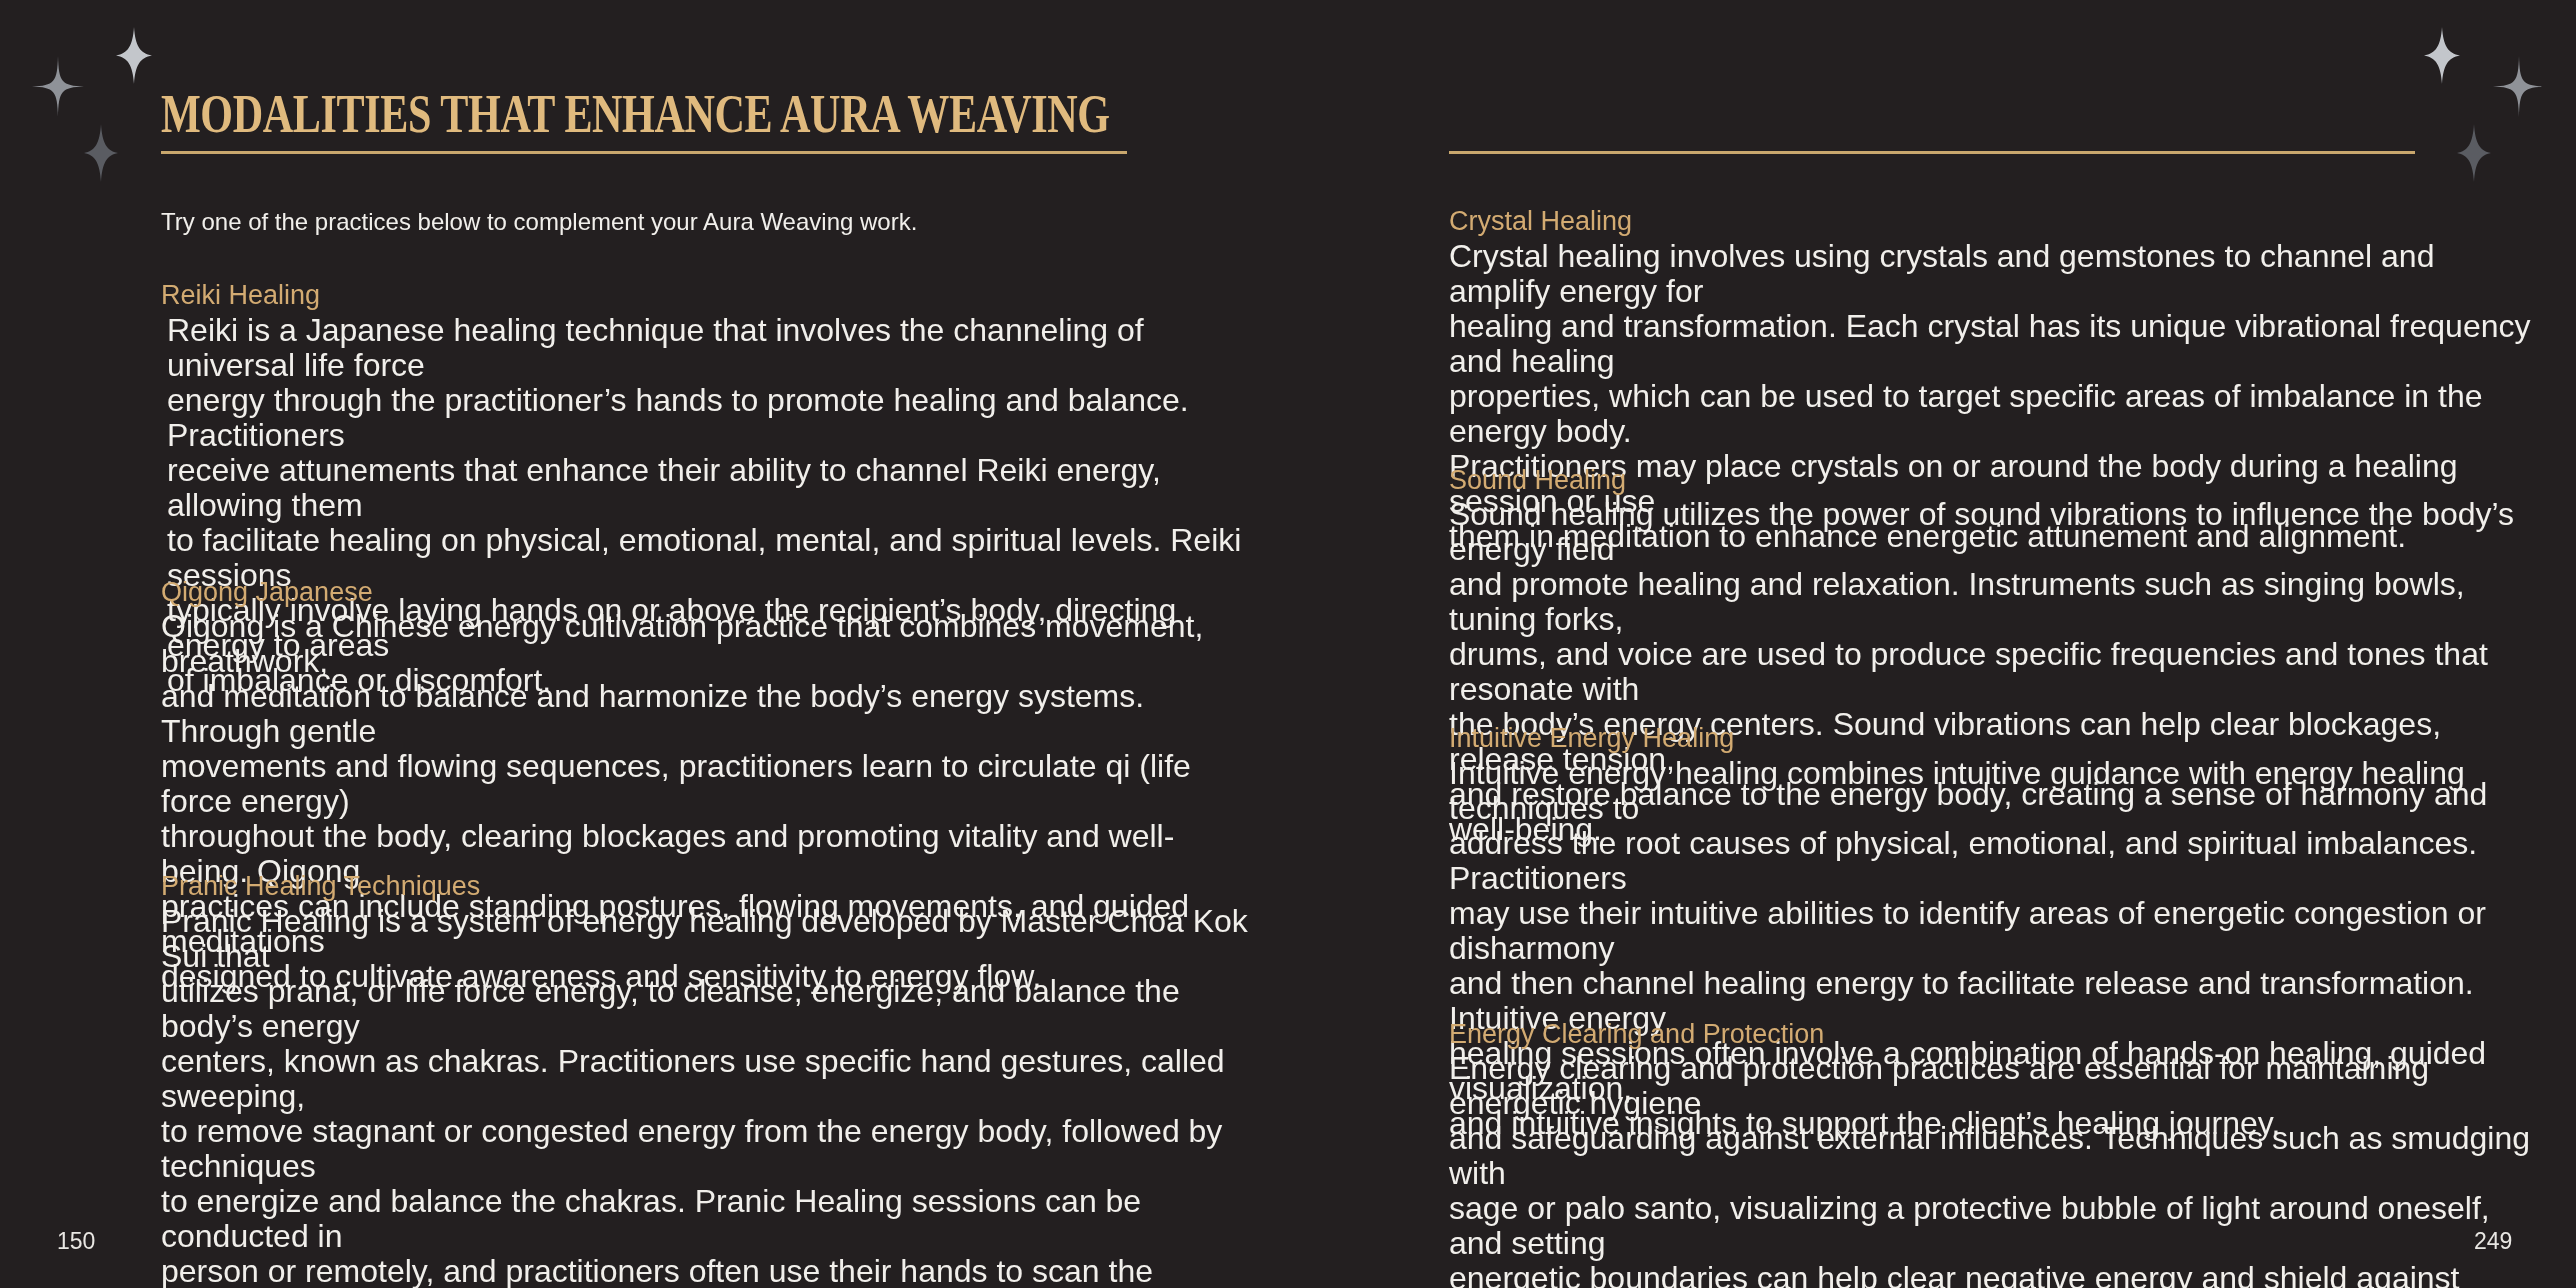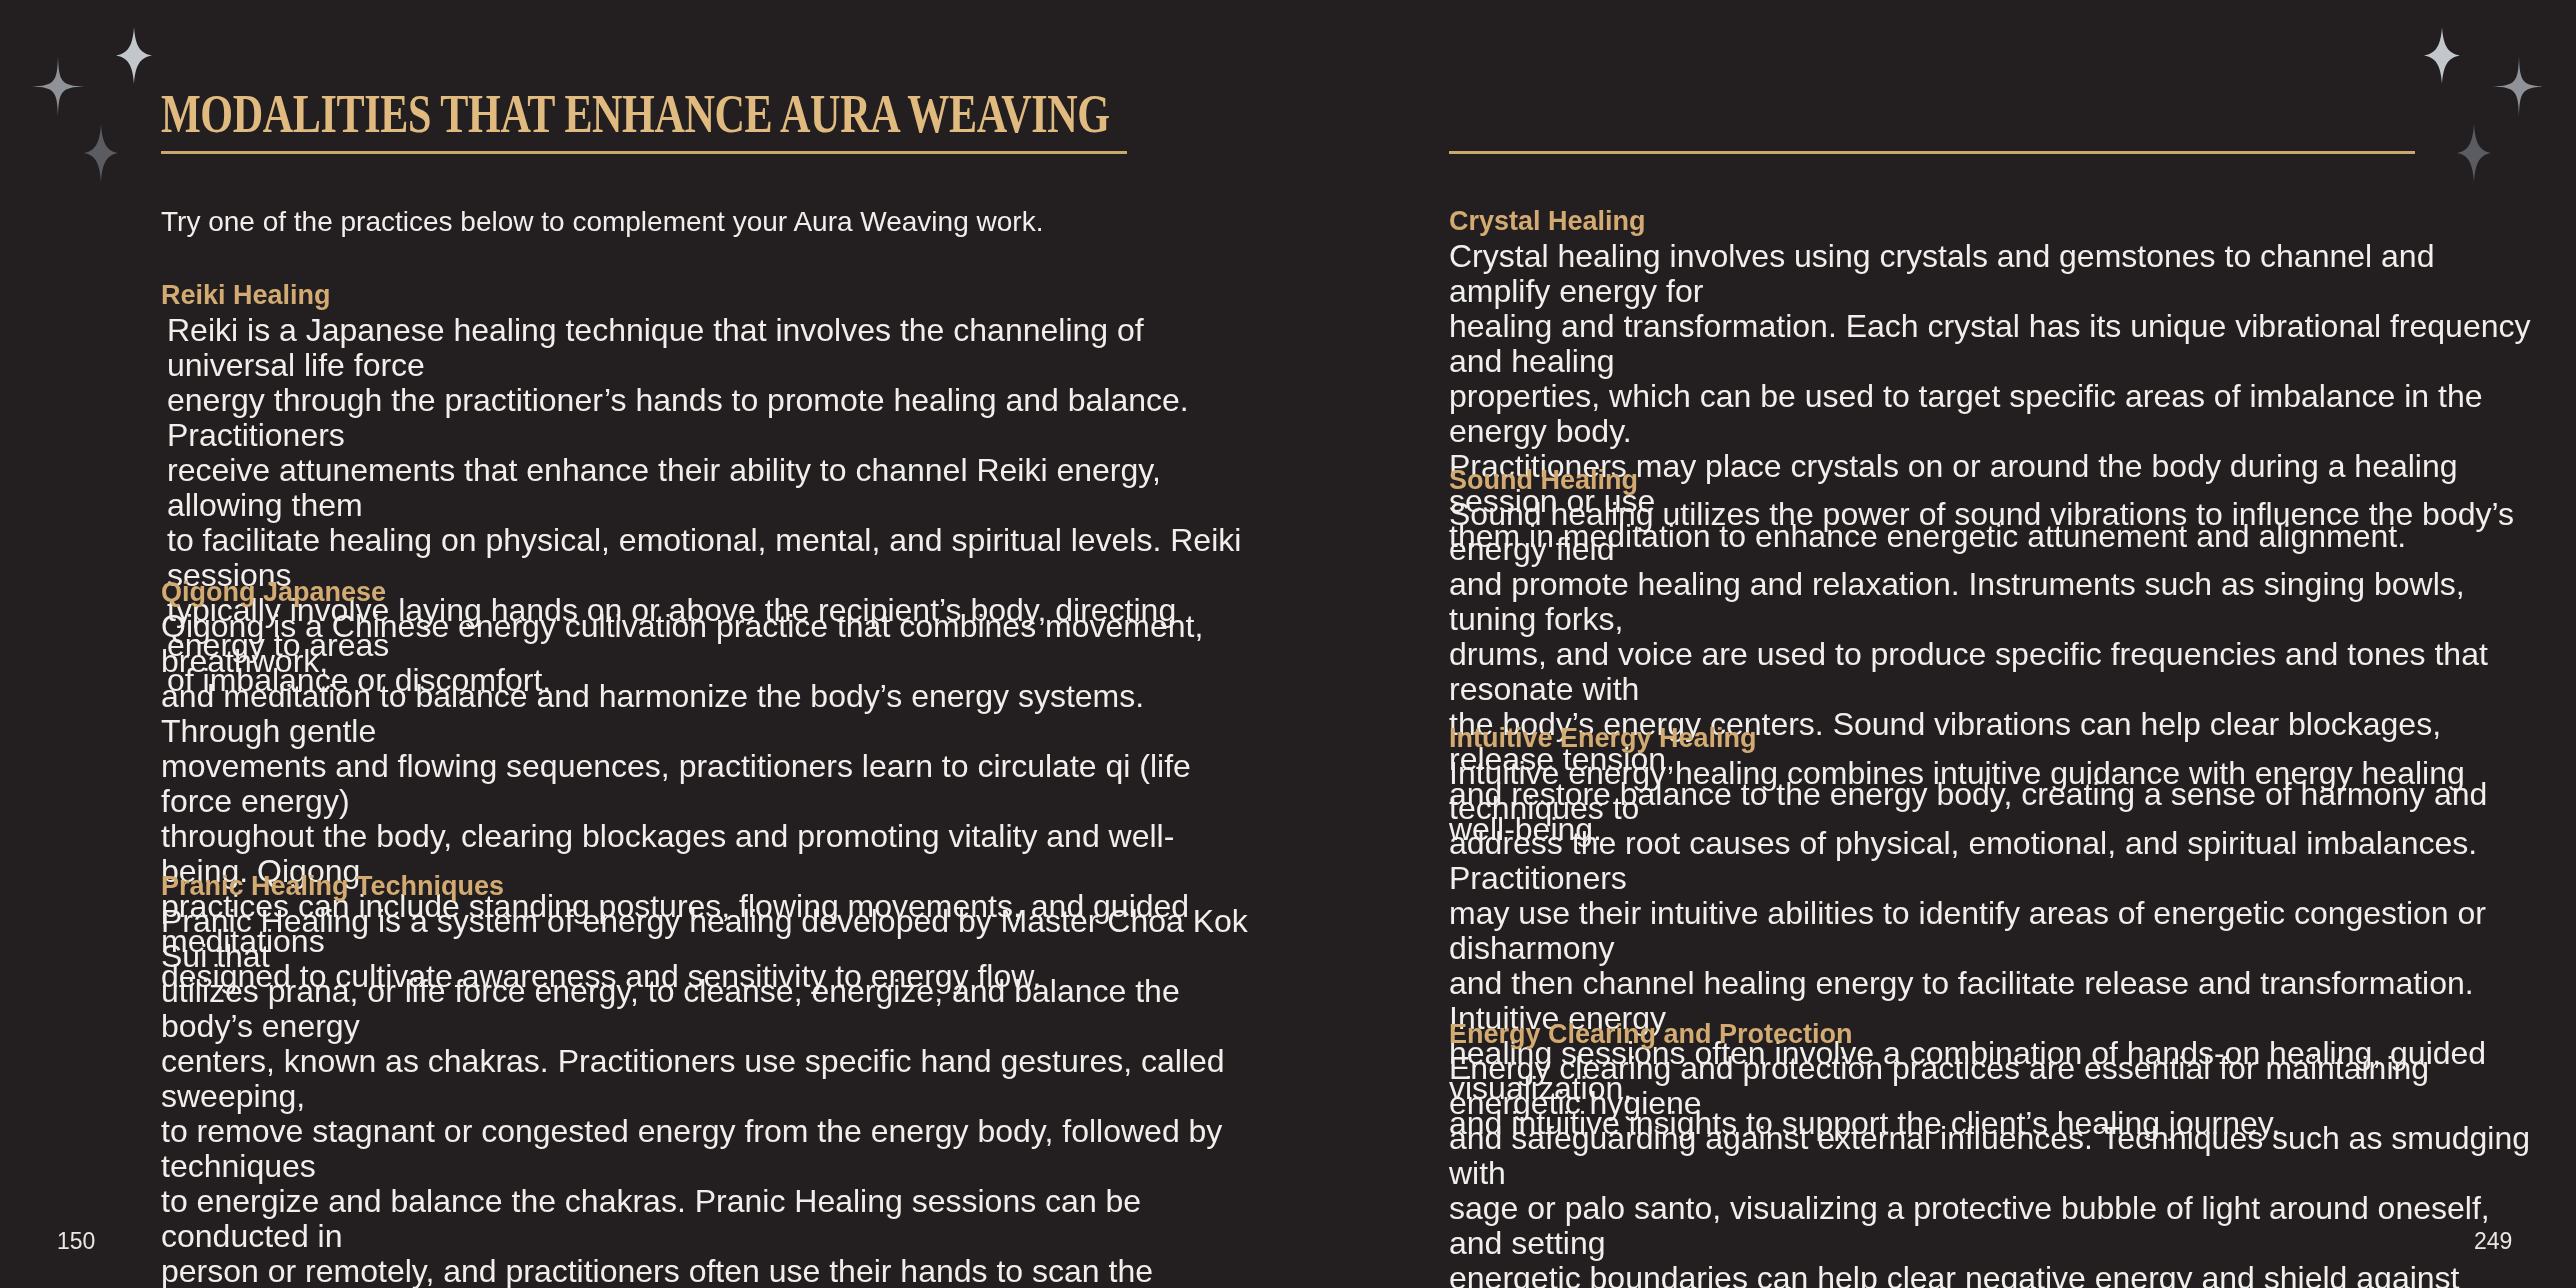--- a/index.html
+++ b/index.html
@@ -34,27 +34,27 @@
     transform:scaleX(0.78);
     transform-origin:left bottom;
     white-space:nowrap;
   }
   .rule{
     height:3px;
     width:966px;
     background:var(--gold-rule);
   }
   .intro{
-    font-size:28px;
+    font-size:24px;
     line-height:35px;
     color:var(--body-text);
   }
   .section-heading{
     font-size:27px;
-    font-weight:bold;
+    font-weight:normal;
     line-height:35px;
     color:var(--gold-heading);
     white-space:nowrap;
   }
   .section-body{
     font-size:32px;
     line-height:35px;
     color:var(--body-text);
     white-space:pre-line;
     width:1090px;

